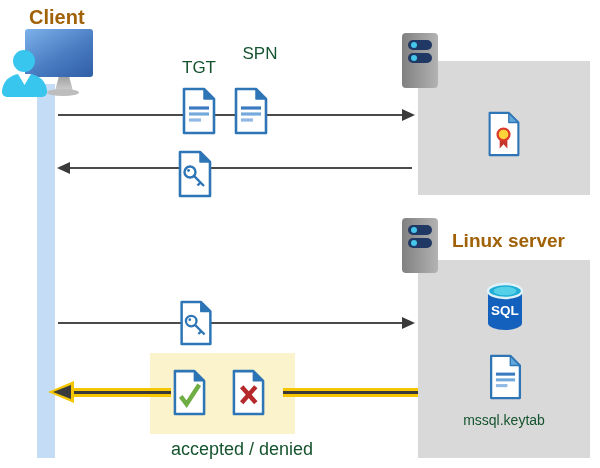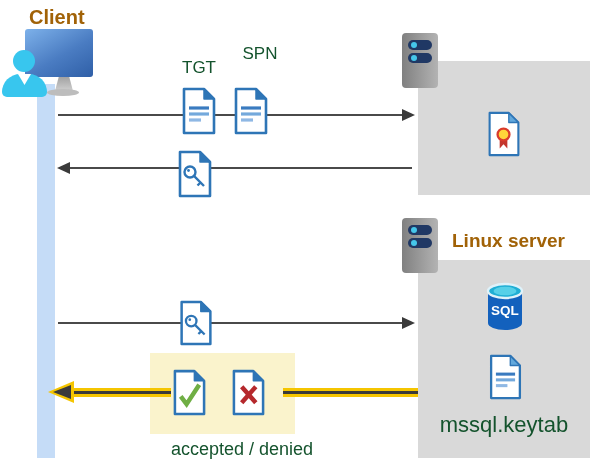--- a/index.html
+++ b/index.html
@@ -180,17 +180,17 @@
   </svg>
 
   <svg class="doc" style="left:487px; top:354px;" width="37" height="46" viewBox="0 0 36 48">
     <path d="M3 2 H23 L33 12 V46 H3 Z" fill="#ffffff" stroke="#2e75b6" stroke-width="2.4" stroke-linejoin="round"></path>
     <path d="M23 2 V12 H33 Z" fill="#62a8dc" stroke="#2e75b6" stroke-width="1.4" stroke-linejoin="round"></path>
     <path d="M8 21 H28" stroke="#3a7bc0" stroke-width="3.2"></path>
     <path d="M8 27 H28" stroke="#74a9dc" stroke-width="3.2"></path>
     <path d="M8 33 H20" stroke="#8fb8e4" stroke-width="3.2"></path>
   </svg>
 
-  <div class="lbl" style="left:428px; top:412px; width:152px; font-size:22px;">mssql.keytab</div>
+  <div class="lbl" style="left:428px; top:412px; width:152px; font-size:14px;">mssql.keytab</div>
 
   <div class="lbl" style="left:133px; top:439px; width:180px; font-size:18px;text-align:right;">accepted / denied</div>
 
 </div>
 
 </body></html>

